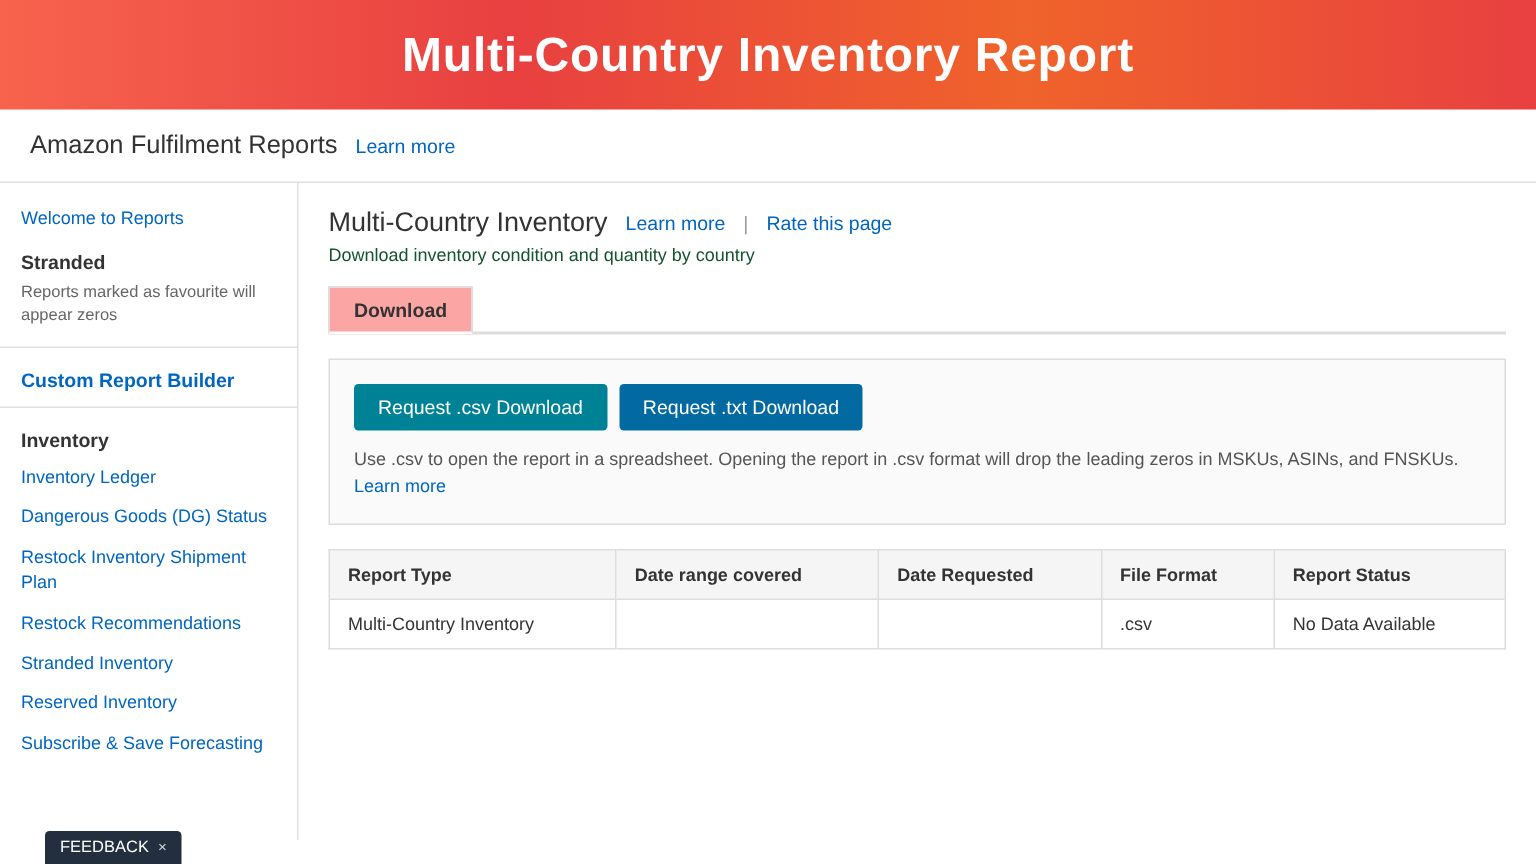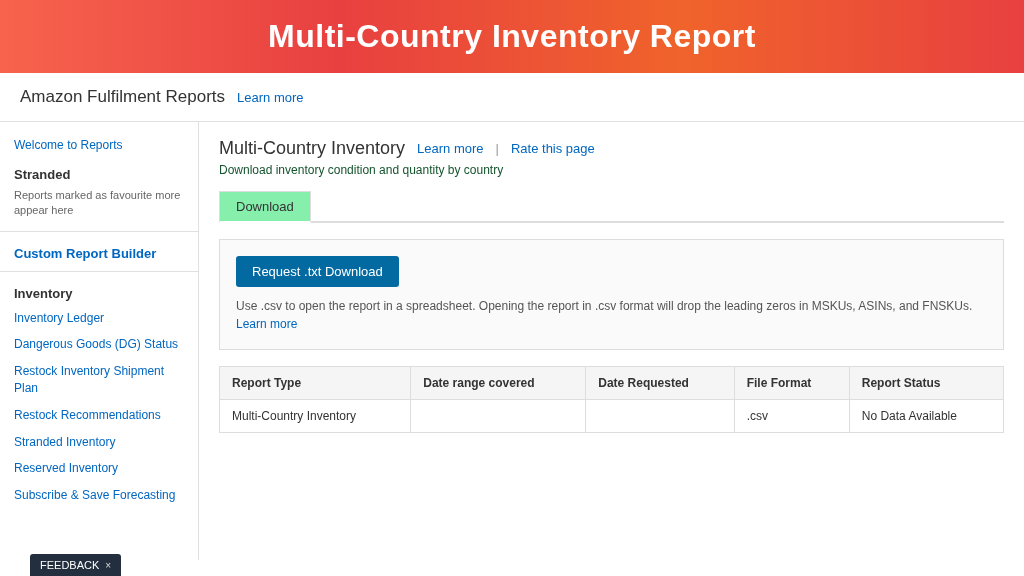--- a/index.html
+++ b/index.html
@@ -123,24 +123,24 @@
       padding: 7px 16px;
       font-size: 13px;
       cursor: pointer;
       border: 1px solid #ddd;
       border-bottom: none;
       background: #f0f0f0;
       color: #333;
       text-decoration: none;
     }
     .tab.active {
-      background: #86efac;
+      background: #fca5a5;
       border-bottom: 2px solid #fff;
       margin-bottom: -2px;
-      font-weight: normal;
+      font-weight: bold;
       color: #333;
     }
 
     
     .download-section {
       padding: 16px;
       background: #fafafa;
       border: 1px solid #ddd;
       margin-bottom: 16px;
     }
@@ -236,21 +236,21 @@
   <span class="title">Amazon Fulfilment Reports</span>
   <a href="#">Learn more</a>
 </div>
 
 <div class="main-layout">
 
   <div class="sidebar">
     <a href="#" class="sidebar-link">Welcome to Reports</a>
 
     <div class="sidebar-section-label">Stranded</div>
-    <div class="sidebar-fav-text">Reports marked as favourite more appear here</div>
+    <div class="sidebar-fav-text">Reports marked as favourite will appear zeros</div>
 
     <hr class="sidebar-divider">
 
     <div class="sidebar-section-label custom-builder">Custom Report Builder</div>
 
     <hr class="sidebar-divider">
 
     <div class="sidebar-section-label">Inventory</div>
 
     <a href="#" class="sidebar-link">Inventory Ledger</a>
@@ -271,20 +271,21 @@
       <a href="#">Rate this page</a>
     </div>
     <div class="content-subtitle">Download inventory condition and quantity by country</div>
 
     <div class="tabs">
       <span class="tab active">Download</span>
     </div>
 
     <div class="download-section">
       <div class="btn-group">
+        <button class="btn-csv">Request .csv Download</button>
         <button class="btn-txt">Request .txt Download</button>
       </div>
       <div class="download-info">
         <span>Use .csv to open the report in a spreadsheet. Opening the report in .csv format will drop the leading zeros in MSKUs, ASINs, and FNSKUs.</span>
         <br>
         <a href="#">Learn more</a>
       </div>
     </div>
 
     <table class="report-table">

